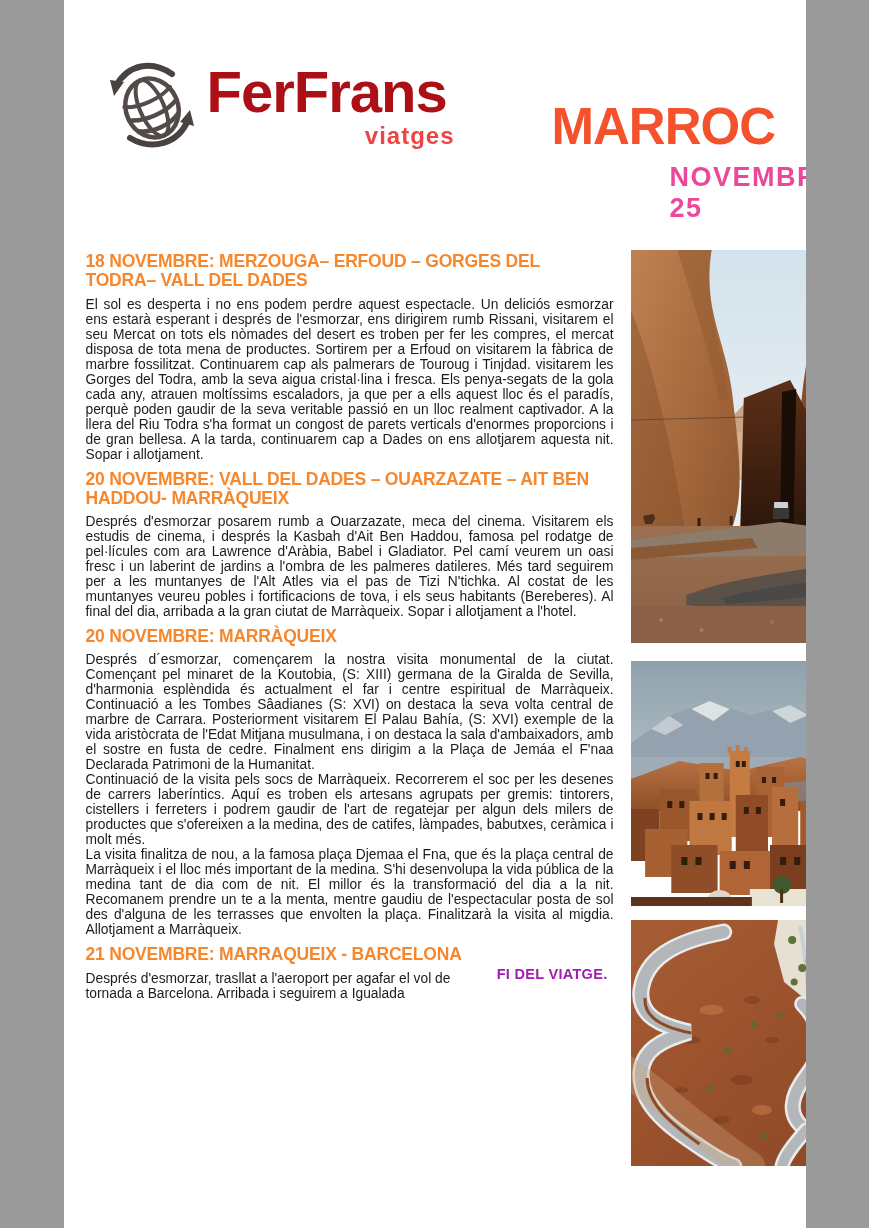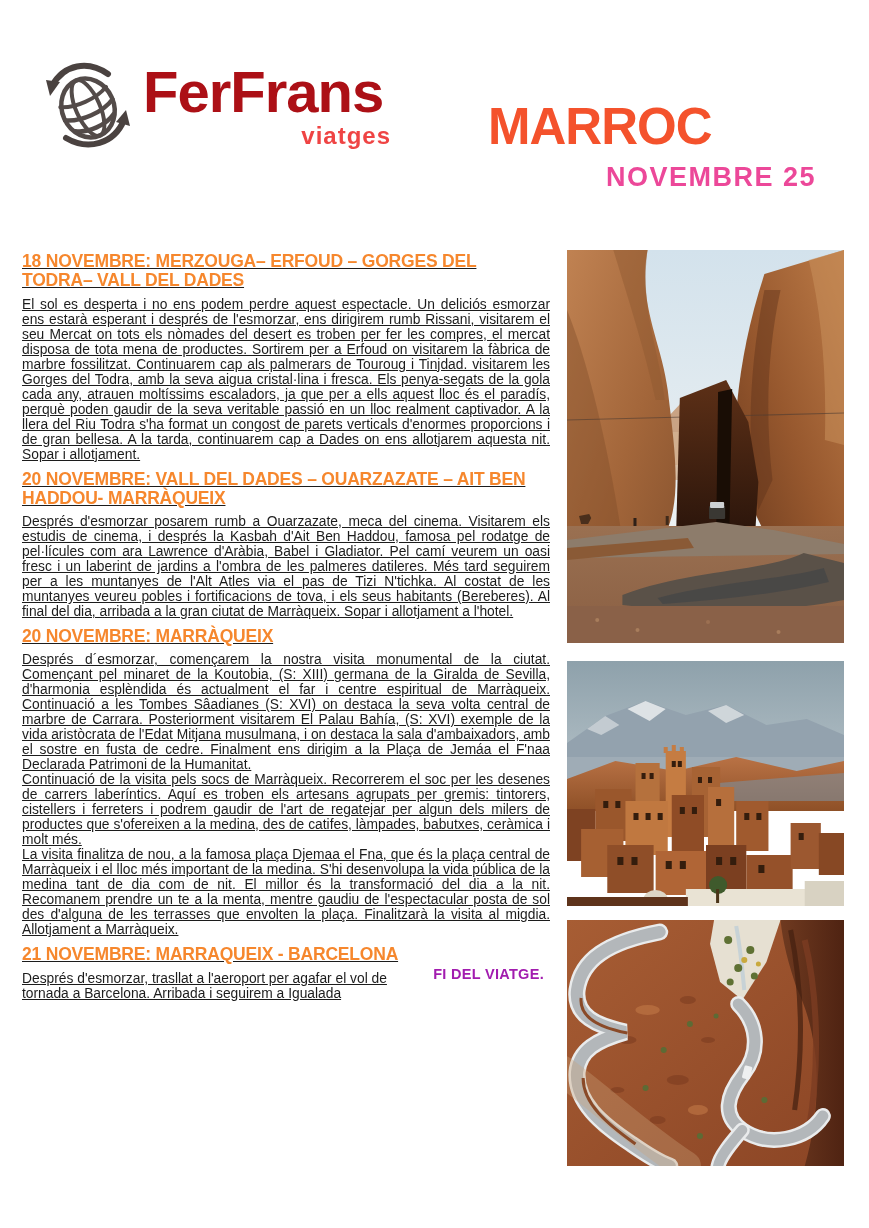--- a/index.html
+++ b/index.html
@@ -1,19 +1,19 @@
 <!DOCTYPE html>
 <html><head>
 <meta charset="utf-8">
 <style>
   * { margin: 0; padding: 0; box-sizing: border-box; }
   html, body { background: #9a9a9a; }
   .page {
     position: relative;
-    width: 869px; height: 1228px;
+    width: 742px; height: 1228px;
     margin: 0 auto;
     background: #ffffff;
     font-family: "Liberation Sans", sans-serif;
     overflow: hidden;
   }
   
   .logo-icon { position: absolute; left: 36px; top: 52px; }
   .brand { position: absolute; left: 143px; top: 58px;
            font-size: 58px; font-weight: bold; letter-spacing: -1px;
            color: #AC1016; }
@@ -22,21 +22,21 @@
                letter-spacing: 1px; color: #ef4444; }
   .doc-title { position: absolute; left: 488px; top: 97px;
                font-size: 51px; font-weight: 800; letter-spacing: -1px;
                color: #F4522C; }
   .doc-subtitle { position: absolute; left: 606px; top: 162px;
                   font-size: 27px; font-weight: 600; letter-spacing: 1.5px;
                   color: #ec4899; }
   
   .content { position: absolute; left: 22px; top: 250px; width: 822px;
              display: flex; gap: 17px; }
-  .text-col { width: 528px; color: #1c1c1c; text-decoration: underline; }
+  .text-col { width: 528px; color: #1c1c1c; }
   .section-heading { color: #F6872D; font-size: 17.5px; font-weight: bold;
                      line-height: 1.1; margin: 8px 0 6px 0; letter-spacing: -0.2px; }
   .text-col section:first-child .section-heading { margin-top: 2px; }
   .text-col p { font-size: 13.8px; line-height: 15px; text-align: justify;
                 margin: 0; }
   section.last { position: relative; }
   .end-note { position: absolute; right: 6px; top: 21px;
               font-weight: bold; font-size: 14.5px; color: #a21caf;
               letter-spacing: 0.3px; }
   

